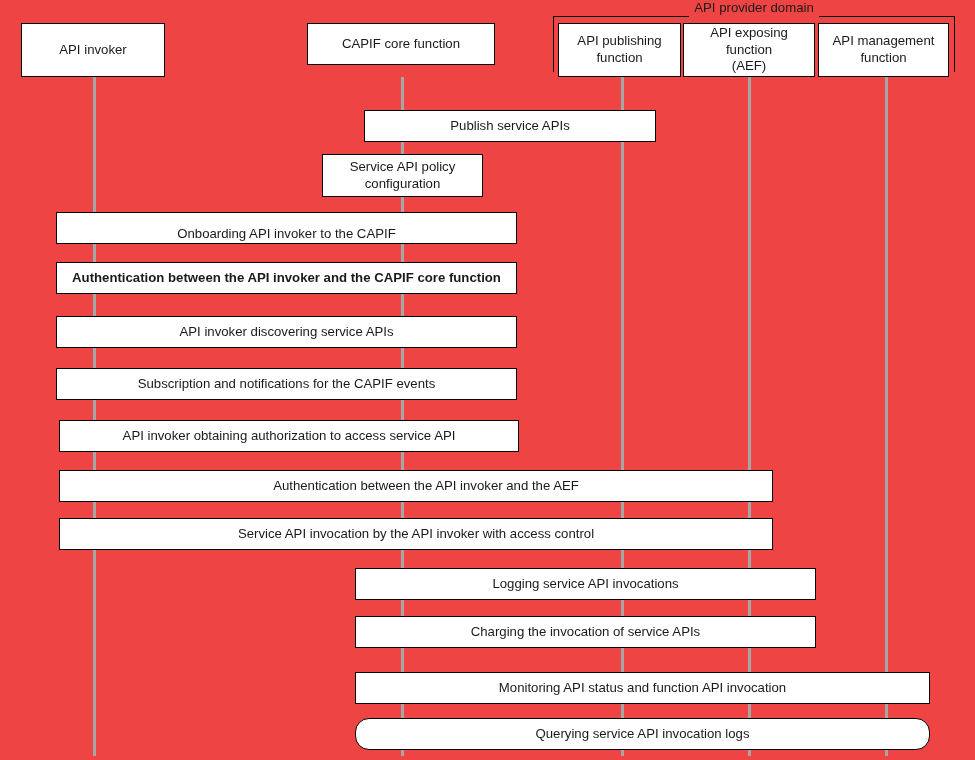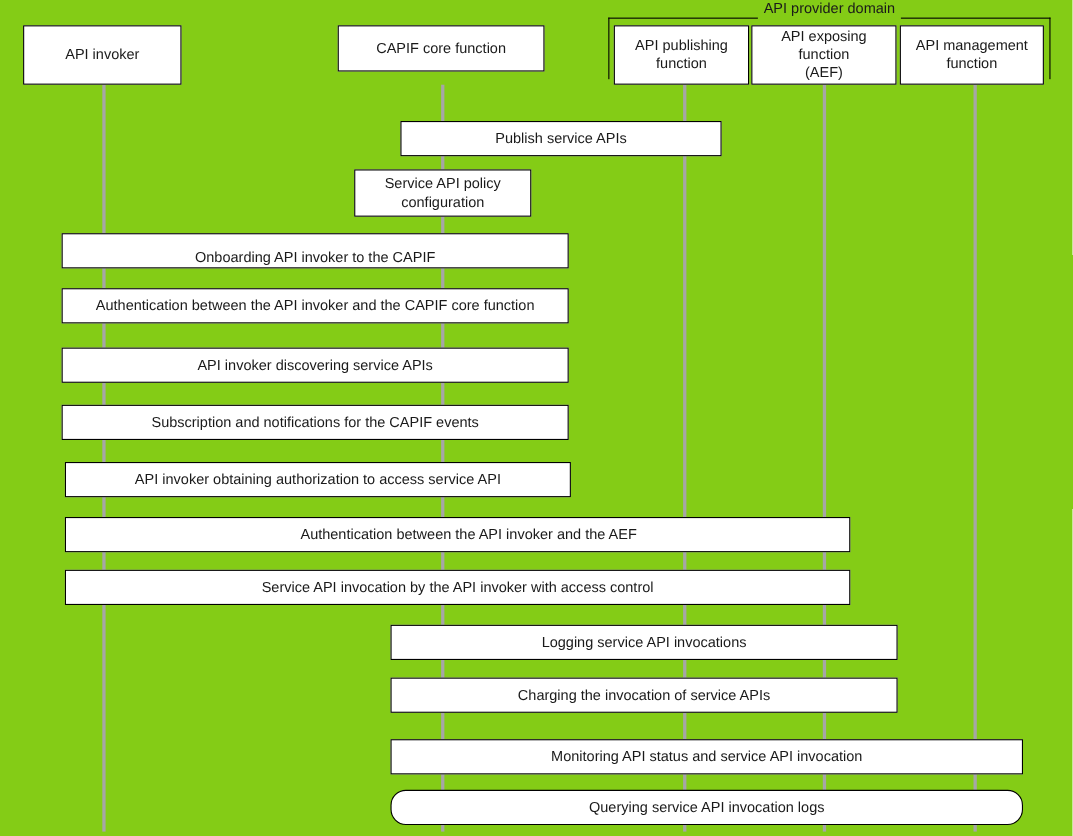--- a/index.html
+++ b/index.html
@@ -4,21 +4,21 @@
 <style>
   html, body {
     margin: 0;
     padding: 0;
     background: #ffffff;
   }
   #diagram {
     position: relative;
     width: 975px;
     height: 760px;
-    background: #84cc16;
+    background: #ef4444;
     font-family: "Liberation Sans", sans-serif;
     overflow: hidden;
   }
   
   .actor-box {
     position: absolute;
     box-sizing: border-box;
     border: 1.4px solid #000000;
     background: #ffffff;
     display: flex;
@@ -136,21 +136,21 @@
   <div id="steps">
       <div class="step-box" style="left: 364px; top: 90px; width: 292px; height: 32px;">
         <span>Publish service APIs</span>
       </div>
       <div class="step-box" style="left: 322px; top: 134px; width: 161px; height: 43px;">
         <span>Service API policy<br>configuration</span>
       </div>
       <div class="step-box" style="left: 56px; top: 192px; width: 461px; height: 32px; align-items: flex-end;">
         <span>Onboarding API invoker to the CAPIF</span>
       </div>
-      <div class="step-box" style="left: 56px; top: 242px; width: 461px; height: 32px;">
+      <div class="step-box" style="left: 56px; top: 242px; width: 461px; height: 32px; font-weight: bold;">
         <span>Authentication between the API invoker and the CAPIF core function</span>
       </div>
       <div class="step-box" style="left: 56px; top: 296px; width: 461px; height: 32px;">
         <span>API invoker discovering service APIs</span>
       </div>
       <div class="step-box" style="left: 56px; top: 348px; width: 461px; height: 32px;">
         <span>Subscription and notifications for the CAPIF events</span>
       </div>
       <div class="step-box" style="left: 59px; top: 400px; width: 460px; height: 32px;">
         <span>API invoker obtaining authorization to access service API</span>
@@ -161,20 +161,20 @@
       <div class="step-box" style="left: 59px; top: 498px; width: 714px; height: 32px;">
         <span>Service API invocation by the API invoker with access control</span>
       </div>
       <div class="step-box" style="left: 355px; top: 548px; width: 461px; height: 32px;">
         <span>Logging service API invocations</span>
       </div>
       <div class="step-box" style="left: 355px; top: 596px; width: 461px; height: 32px;">
         <span>Charging the invocation of service APIs</span>
       </div>
       <div class="step-box" style="left: 355px; top: 652px; width: 575px; height: 32px;">
-        <span>Monitoring API status and service API invocation</span>
+        <span>Monitoring API status and function API invocation</span>
       </div>
       <div class="step-box" style="left: 355px; top: 698px; width: 575px; height: 32px; border-radius: 14px;">
         <span>Querying service API invocation logs</span>
       </div>
     </div>
 
 </div>
 
 </body></html>

